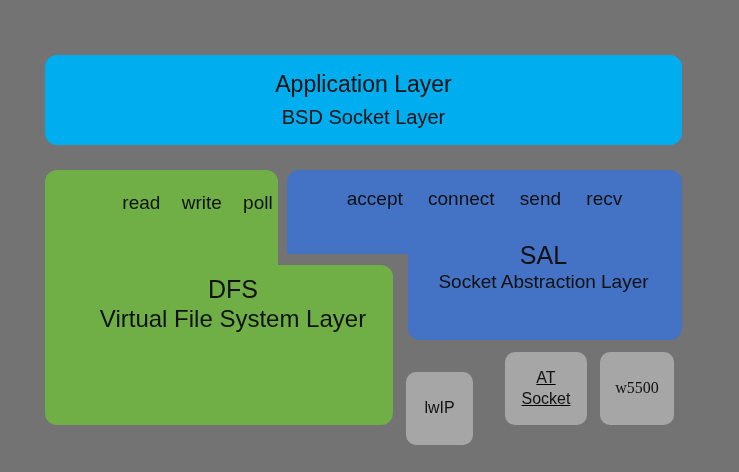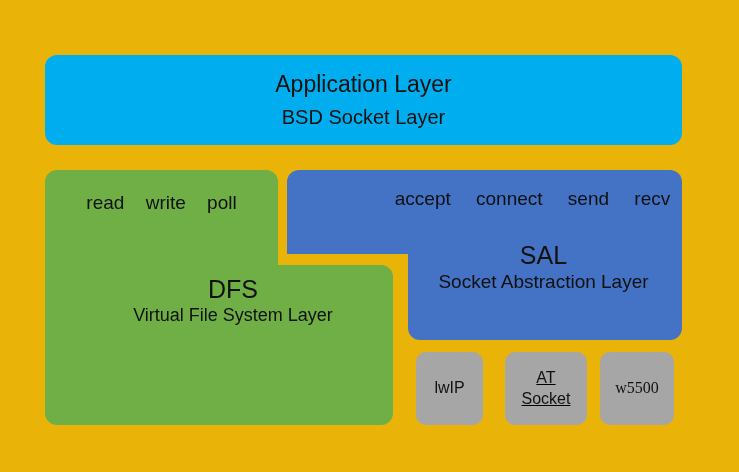--- a/index.html
+++ b/index.html
@@ -8,21 +8,21 @@
     padding: 0;
     background: #ffffff;
   }
   body {
     font-family: "Liberation Sans", sans-serif;
   }
   #diagram {
     position: relative;
     width: 739px;
     height: 472px;
-    background: #eab308;
+    background: #737373;
     overflow: hidden;
   }
 
   
   .app-layer {
     position: absolute;
     left: 45px;
     top: 55px;
     width: 637px;
     height: 90px;
@@ -85,37 +85,38 @@
   .dfs-api-row {
     position: absolute;
     left: 0;
     top: 22px;
     width: 233px;
     text-align: center;
     z-index: 4;
     font-size: 19px;
     color: #111111;
     white-space: nowrap;
+    padding-left: 36px;
   }
   .dfs-api-row span { margin: 0 8px; }
   .dfs-name-block {
     position: absolute;
     left: 0;
     top: 105px;
     width: 376px;
     text-align: center;
     z-index: 4;
   }
   .dfs-title {
     font-size: 25px;
     color: #111111;
     line-height: 1.15;
   }
   .dfs-sub {
-    font-size: 18px;
+    font-size: 24px;
     color: #111111;
     line-height: 1.2;
     margin-top: 1px;
   }
 
   
   .sal-shape {
     position: absolute;
     left: 287px;
     top: 170px;
@@ -152,21 +153,20 @@
   .sal-api-row {
     position: absolute;
     left: 0;
     top: 18px;
     width: 395px;
     text-align: center;
     z-index: 4;
     font-size: 19px;
     color: #111111;
     white-space: nowrap;
-    padding-left: 48px;
   }
   .sal-api-row span { margin: 0 10px; }
   .sal-name-block {
     position: absolute;
     left: 118px;
     top: 71px;
     width: 277px;
     text-align: center;
     z-index: 4;
   }
@@ -195,21 +195,21 @@
     align-items: center;
     justify-content: center;
     box-sizing: border-box;
   }
   .gray-box .line {
     font-size: 16px;
     color: #111111;
     line-height: 1.3;
     white-space: nowrap;
   }
-  #gray-0 { left: 416px; width: 67px; }
+  #gray-0 { left: 406px; width: 67px; margin-top: 20px; }
   #gray-1 { left: 505px; width: 82px; text-decoration: underline; }
   #gray-2 { left: 600px; width: 74px; font-family: Liberation Serif, serif; }
 </style>
 </head>
 <body>
 
 <div id="diagram">
 
   <div class="app-layer">
     <div class="app-title">Application Layer</div>

